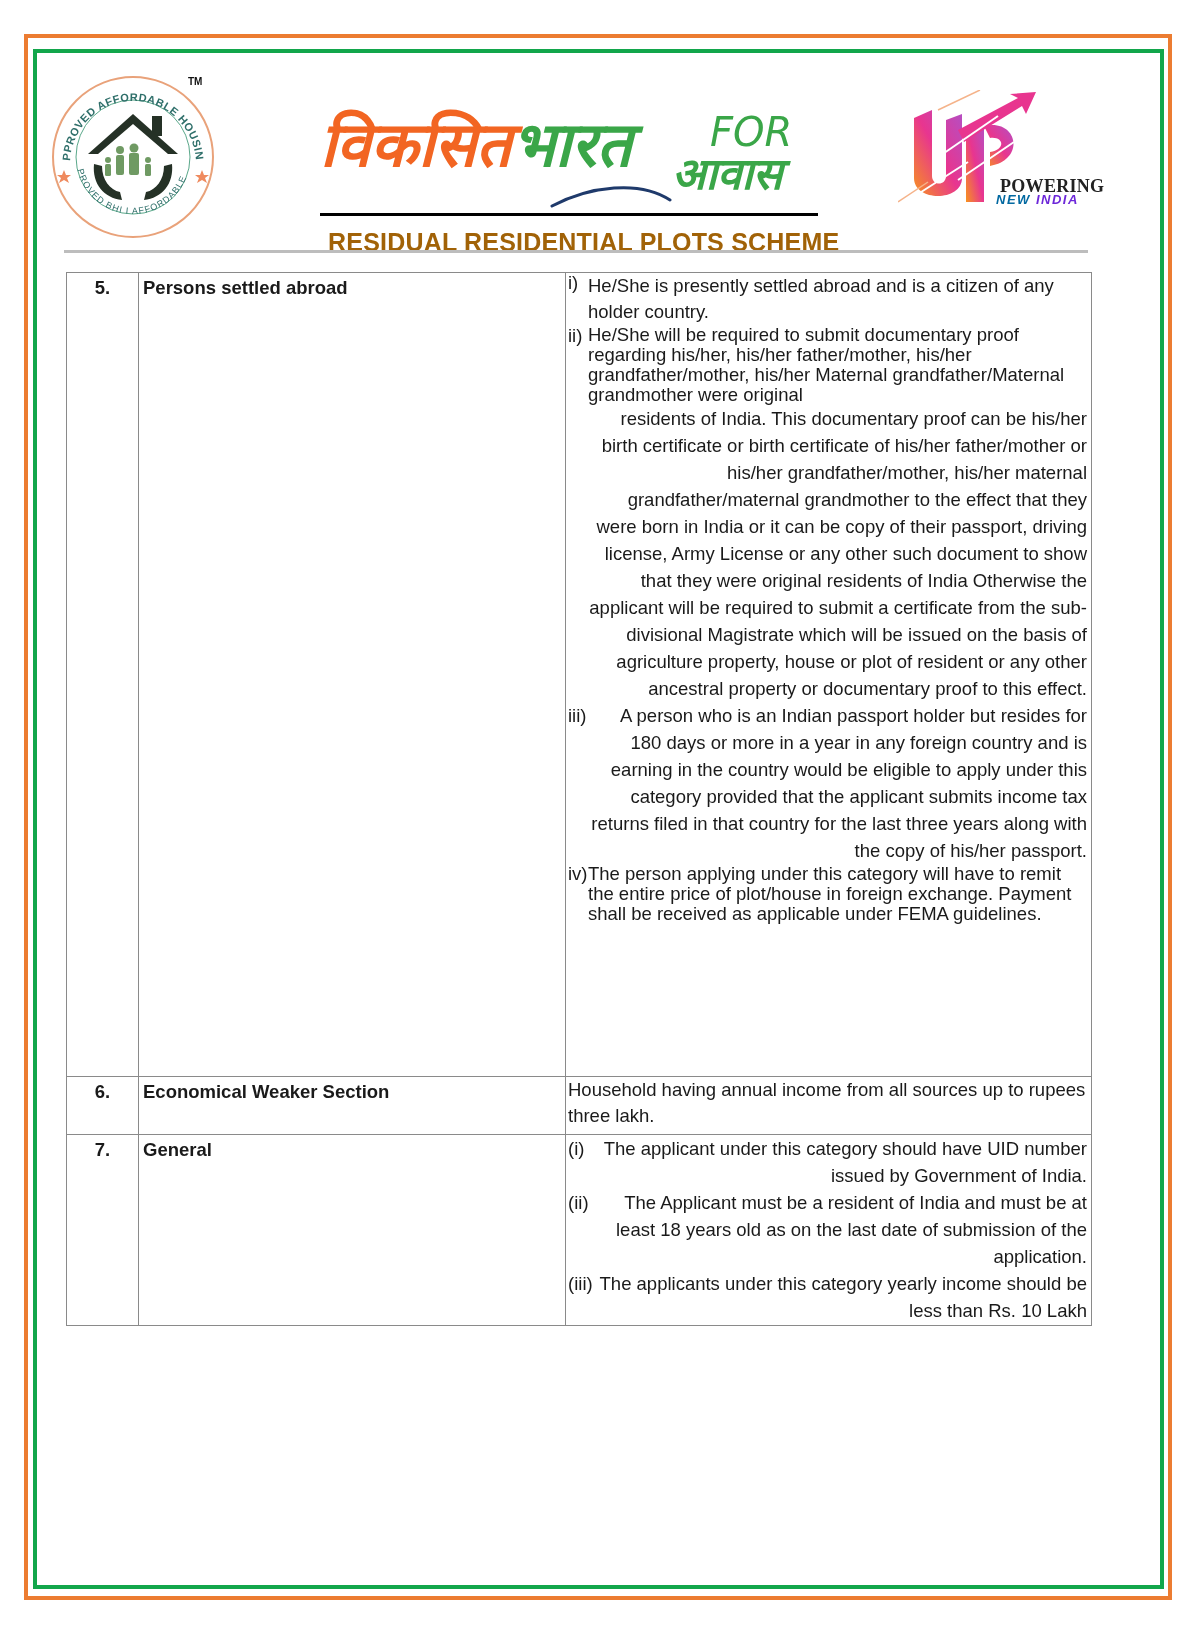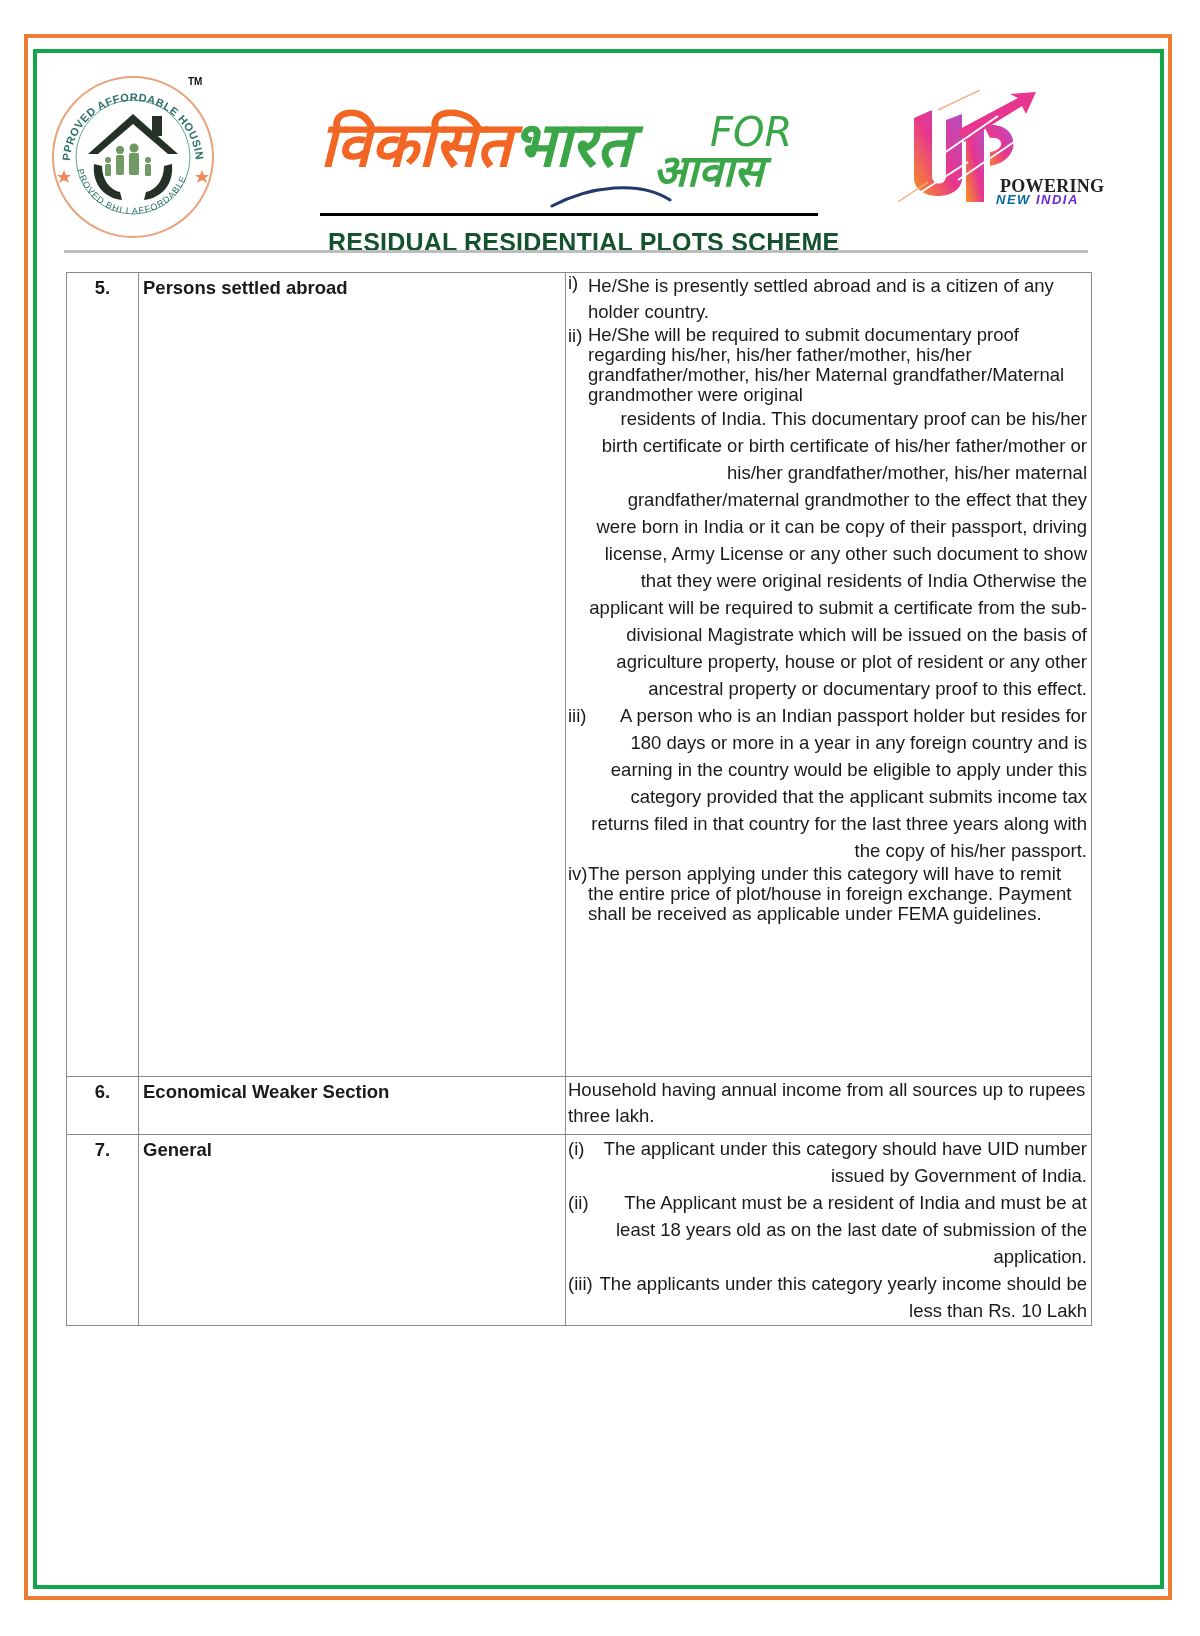--- a/index.html
+++ b/index.html
@@ -8,24 +8,24 @@
   .border-green { position: absolute; left: 33px; top: 49px; width: 1131px; height: 1540px; border: 4px solid #12a64b; box-sizing: border-box; }
 
   .logo-left { position: absolute; left: 48px; top: 72px; width: 170px; height: 170px; }
   .tm { position: absolute; left: 188px; top: 76px; font-size: 10px; font-weight: bold; }
 
   .title-block { position: absolute; left: 320px; top: 78px; width: 540px; height: 150px; margin-top: 32px; }
   .hindi-title { position: absolute; left: 0; top: 0; font-family: "DejaVu Sans", sans-serif; font-weight: bold; font-style: italic; font-size: 62px; line-height: 70px; white-space: nowrap; }
   .hindi-orange { color: #f26522; }
   .hindi-green { color: #3aa648; }
   .for-text { position: absolute; left: 390px; top: 2px; font-family: "DejaVu Sans", sans-serif; font-weight: normal; font-style: italic; color: #3aa648; font-size: 40px; line-height: 40px; }
-  .awas-text { position: absolute; left: 333px; top: 40px; font-family: Liberation Mono, monospace; font-weight: bold; font-style: italic; color: #3aa648; font-size: 44px; line-height: 48px; }
+  .awas-text { position: absolute; left: 352px; top: 40px; font-family: Liberation Sans, sans-serif; font-weight: bold; font-style: italic; color: #3aa648; font-size: 44px; line-height: 48px; }
   .swoosh { position: absolute; left: 230px; top: 70px; }
   .title-rule { position: absolute; left: 0; top: 103px; width: 498px; height: 3px; background: #000; }
-  .scheme-title { position: absolute; left: 8px; top: 118px; font-family: "Liberation Sans", sans-serif; font-weight: bold; font-size: 25px; letter-spacing: 0.2px; color: #14532d; white-space: nowrap; }
+  .scheme-title { position: absolute; left: 8px; top: 118px; font-family: "Liberation Sans", sans-serif; font-weight: bold; font-size: 25px; letter-spacing: 0.2px; color: #a16207; white-space: nowrap; }
 
   .logo-right { position: absolute; left: 898px; top: 90px; width: 200px; height: 120px; }
   .powering { position: absolute; left: 1000px; top: 176px; font-family: "Liberation Serif", serif; font-weight: bold; font-size: 18px; color: #222; letter-spacing: 0.3px; }
   .newindia { position: absolute; left: 996px; top: 192px; font-family: "Liberation Sans", sans-serif; font-weight: bold; font-style: italic; font-size: 13px; letter-spacing: 1.5px; white-space: nowrap; }
   .newindia .n1 { color: #0369a1; }
   .newindia .n2 { color: #6d28d9; }
 
   .header-rule { position: absolute; left: 64px; top: 250px; width: 1024px; height: 3px; background: #bdbdbd; }
 
   table.criteria { position: absolute; left: 66px; top: 272px; width: 1016px; border-collapse: collapse; table-layout: fixed; }

